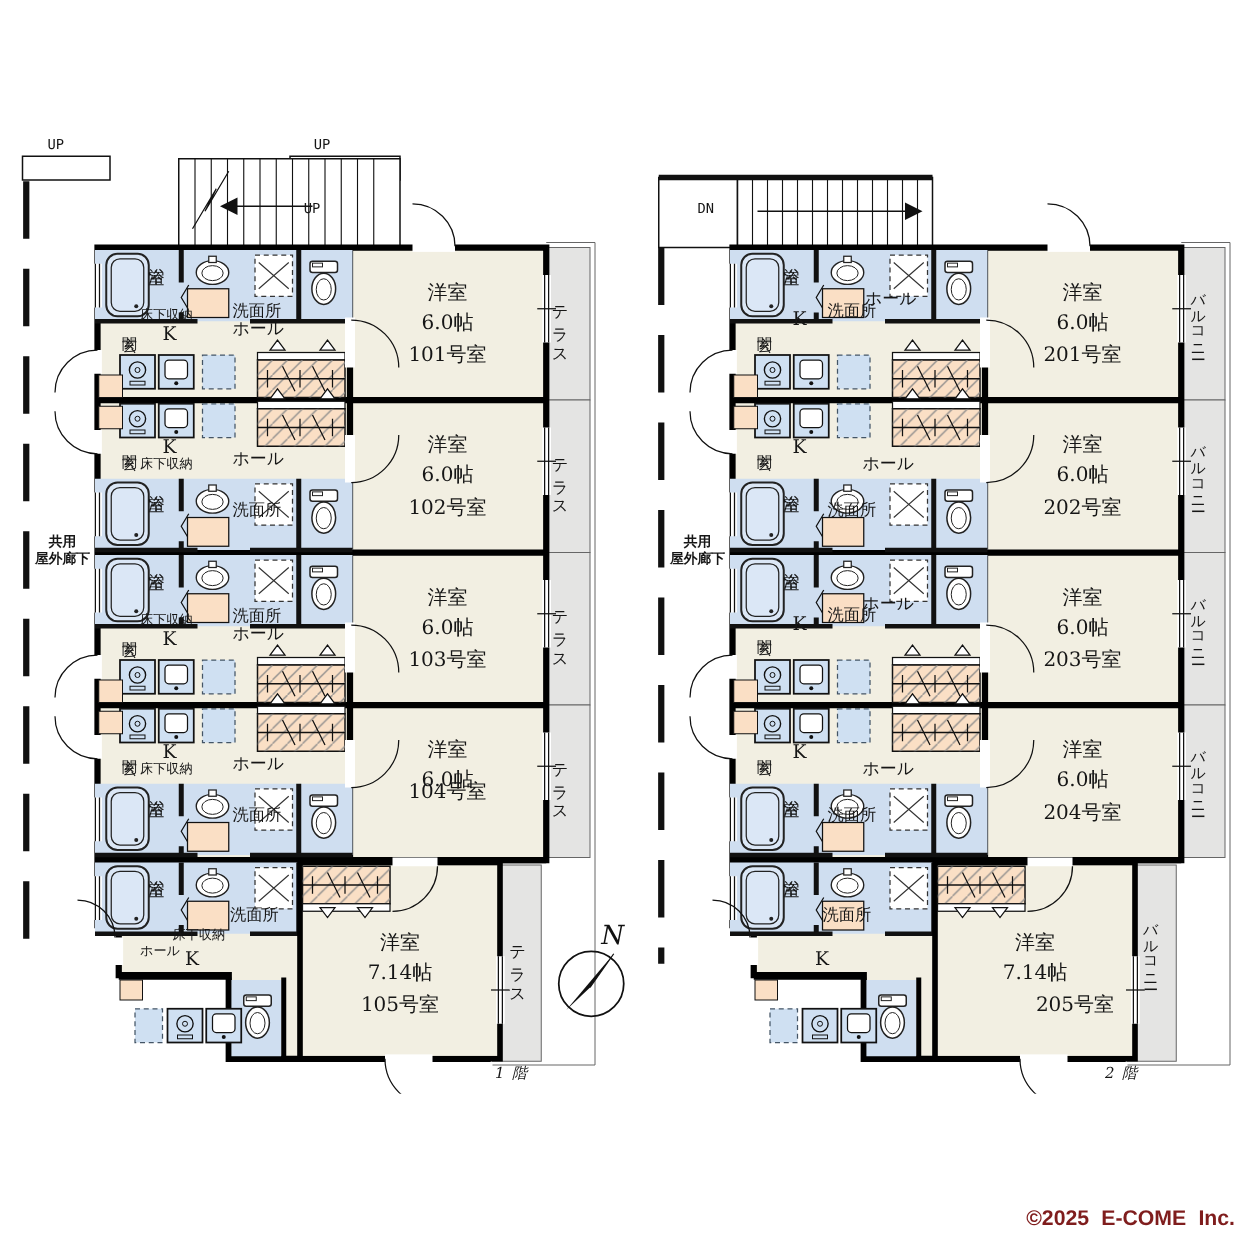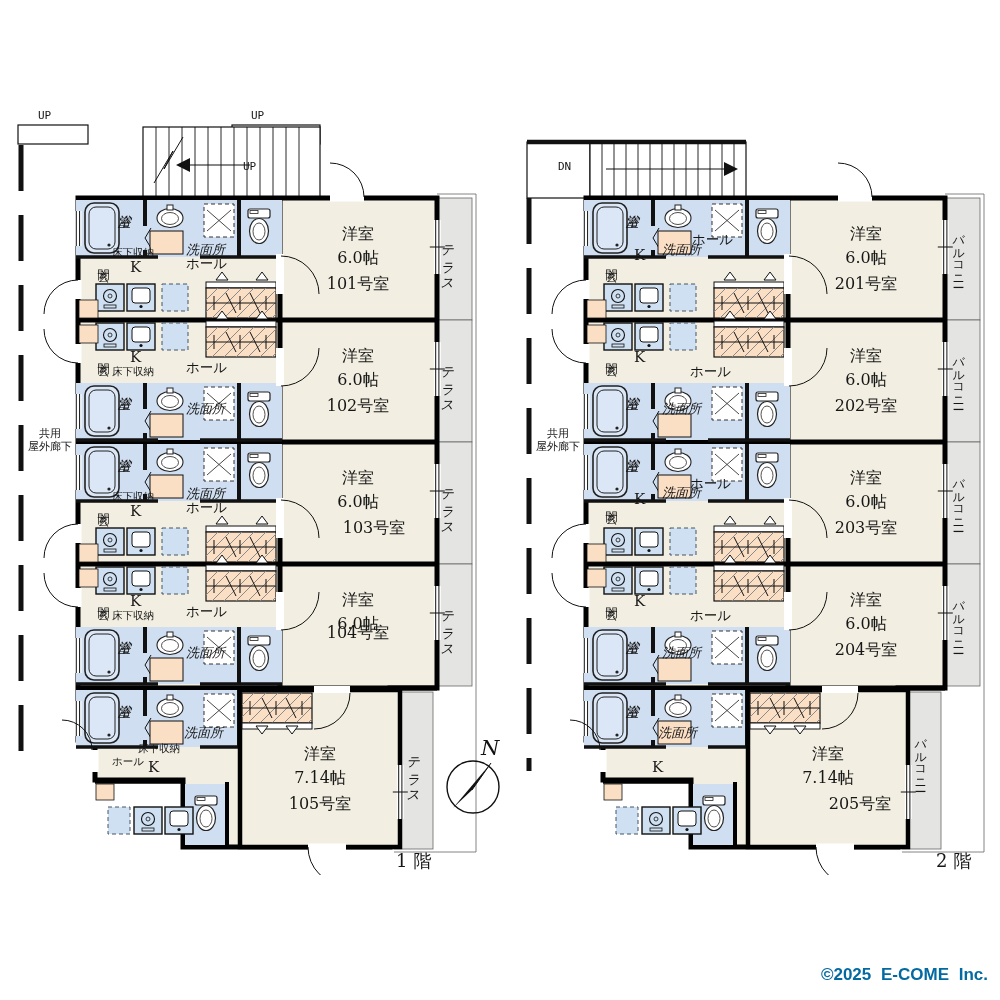--- a/index.html
+++ b/index.html
@@ -5,35 +5,35 @@
   html,body{margin:0;padding:0;background:#fff;}
   .canvas{position:relative;width:1000px;height:1000px;background:#fff;overflow:hidden;
           font-family:"DejaVu Serif","Liberation Serif",serif;padding-left:24px;}
   svg.plan{position:absolute;}
   .lb{position:absolute;color:#161616;line-height:1.05;white-space:nowrap;
       font-family:"DejaVu Serif","Liberation Serif",serif;}
   .v{writing-mode:vertical-rl;text-orientation:upright;}
   .ctr{width:120px;text-align:center;}
   .c44{width:44px;text-align:center;}
   .c58{width:58px;text-align:center;}
-  .f18{font-size:18px;letter-spacing:6px;}
+  .f18{font-size:12px;letter-spacing:6px;font-style:italic;}
   .f16{font-size:16px;}
   .f15{font-size:15px;}
   .f14{font-size:13.5px;}
-  .f13{font-size:13px;font-style:italic;}
+  .f13{font-size:13px;}
   .f12{font-size:12px;}
-  .f11{font-size:11px;}
+  .f11{font-size:11px;font-weight:bold;}
   .f10{font-size:10.5px;}
   .mono{font-family:"DejaVu Sans Mono","Liberation Mono",monospace;font-size:11px;}
   .ls2{letter-spacing:2px;}
   .arc{fill:none;stroke:#111;stroke-width:1;}
   .terr{fill:#e4e4e3;stroke:#666;stroke-width:0.8;}
   .mat{fill:#fadfc5;stroke:#111;stroke-width:0.8;}
   .copyright{position:absolute;font-family:"Liberation Sans","DejaVu Sans",sans-serif;
-             font-weight:bold;font-size:17px;color:#0369a1;word-spacing:5px;width:250px;text-align:right;}
+             font-weight:bold;font-size:17px;color:#7f1d1d;word-spacing:5px;width:250px;text-align:right;}
   .nlabel{position:absolute;font-style:italic;font-size:21px;font-family:"DejaVu Serif",serif;color:#111;}
 </style>
 </head>
 <body>
 
 <div class="canvas">
 
   <svg class="plan" style="left:10px;top:105px" width="470" height="770" viewBox="0 0 470 770">
     <defs>
       <pattern id="hatch" patternUnits="userSpaceOnUse" width="12" height="12">
@@ -221,21 +221,21 @@
   <div class="lb v f13 ls2" style="left:440px;top:358px">テラス</div>
 
   <div class="lb v f13" style="left:117px;top:448px">浴室</div>
   <div class="lb f13" style="left:186px;top:487px">洗面所</div>
   <div class="lb v f12" style="left:97px;top:504px">玄関</div>
   <div class="lb f10" style="left:112px;top:491px">床下収納</div>
   <div class="lb f15" style="left:130px;top:504px">K</div>
   <div class="lb f14" style="left:186px;top:500px">ホール</div>
   <div class="lb f16 ctr" style="left:298px;top:470px">洋室</div>
   <div class="lb f16 ctr" style="left:298px;top:494px">6.0帖</div>
-  <div class="lb f16 ctr" style="left:314px;top:520px">103号室</div>
+  <div class="lb f16 ctr" style="left:298px;top:520px">103号室</div>
   <div class="lb v f13 ls2" style="left:440px;top:480px">テラス</div>
 
   <div class="lb f15" style="left:130px;top:594px">K</div>
   <div class="lb f10" style="left:112px;top:610px">床下収納</div>
   <div class="lb f14" style="left:186px;top:604px">ホール</div>
   <div class="lb v f12" style="left:97px;top:598px">玄関</div>
   <div class="lb v f13" style="left:117px;top:630px">浴室</div>
   <div class="lb f13" style="left:186px;top:646px">洗面所</div>
   <div class="lb f16 ctr" style="left:298px;top:592px">洋室</div>
   <div class="lb f16 ctr" style="left:298px;top:616px">6.0帖</div>
@@ -299,21 +299,21 @@
   <div class="lb v f12" style="left:952px;top:592px">バルコニー</div>
 
   <div class="lb v f13" style="left:625px;top:694px">浴室</div>
   <div class="lb f13" style="left:658px;top:726px">洗面所</div>
   <div class="lb f15" style="left:652px;top:760px">K</div>
   <div class="lb f16 ctr" style="left:768px;top:746px">洋室</div>
   <div class="lb f16 ctr" style="left:768px;top:770px">7.14帖</div>
   <div class="lb f16 ctr" style="left:800px;top:796px">205号室</div>
   <div class="lb v f12" style="left:914px;top:730px">バルコニー</div>
 
-  <div class="lb f18" style="left:936px;top:852px">2階</div>
+  <div class="lb f18" style="left:884px;top:852px">2階</div>
 
   <svg style="position:absolute;left:440px;top:733px" width="70" height="95" viewBox="0 0 70 95">
     <circle cx="33" cy="54" r="26" fill="none" stroke="#111" stroke-width="1.4"></circle>
     <path d="M51,30 L13,75 L32,57 Z" fill="#111"></path>
     <line x1="51" y1="30" x2="32" y2="57" stroke="#111" stroke-width="1"></line>
   </svg>
   <div class="nlabel" style="left:481px;top:736px">N</div>
 
   <div class="copyright" style="left:738px;top:965px">©2025 E-COME Inc.</div>
 

